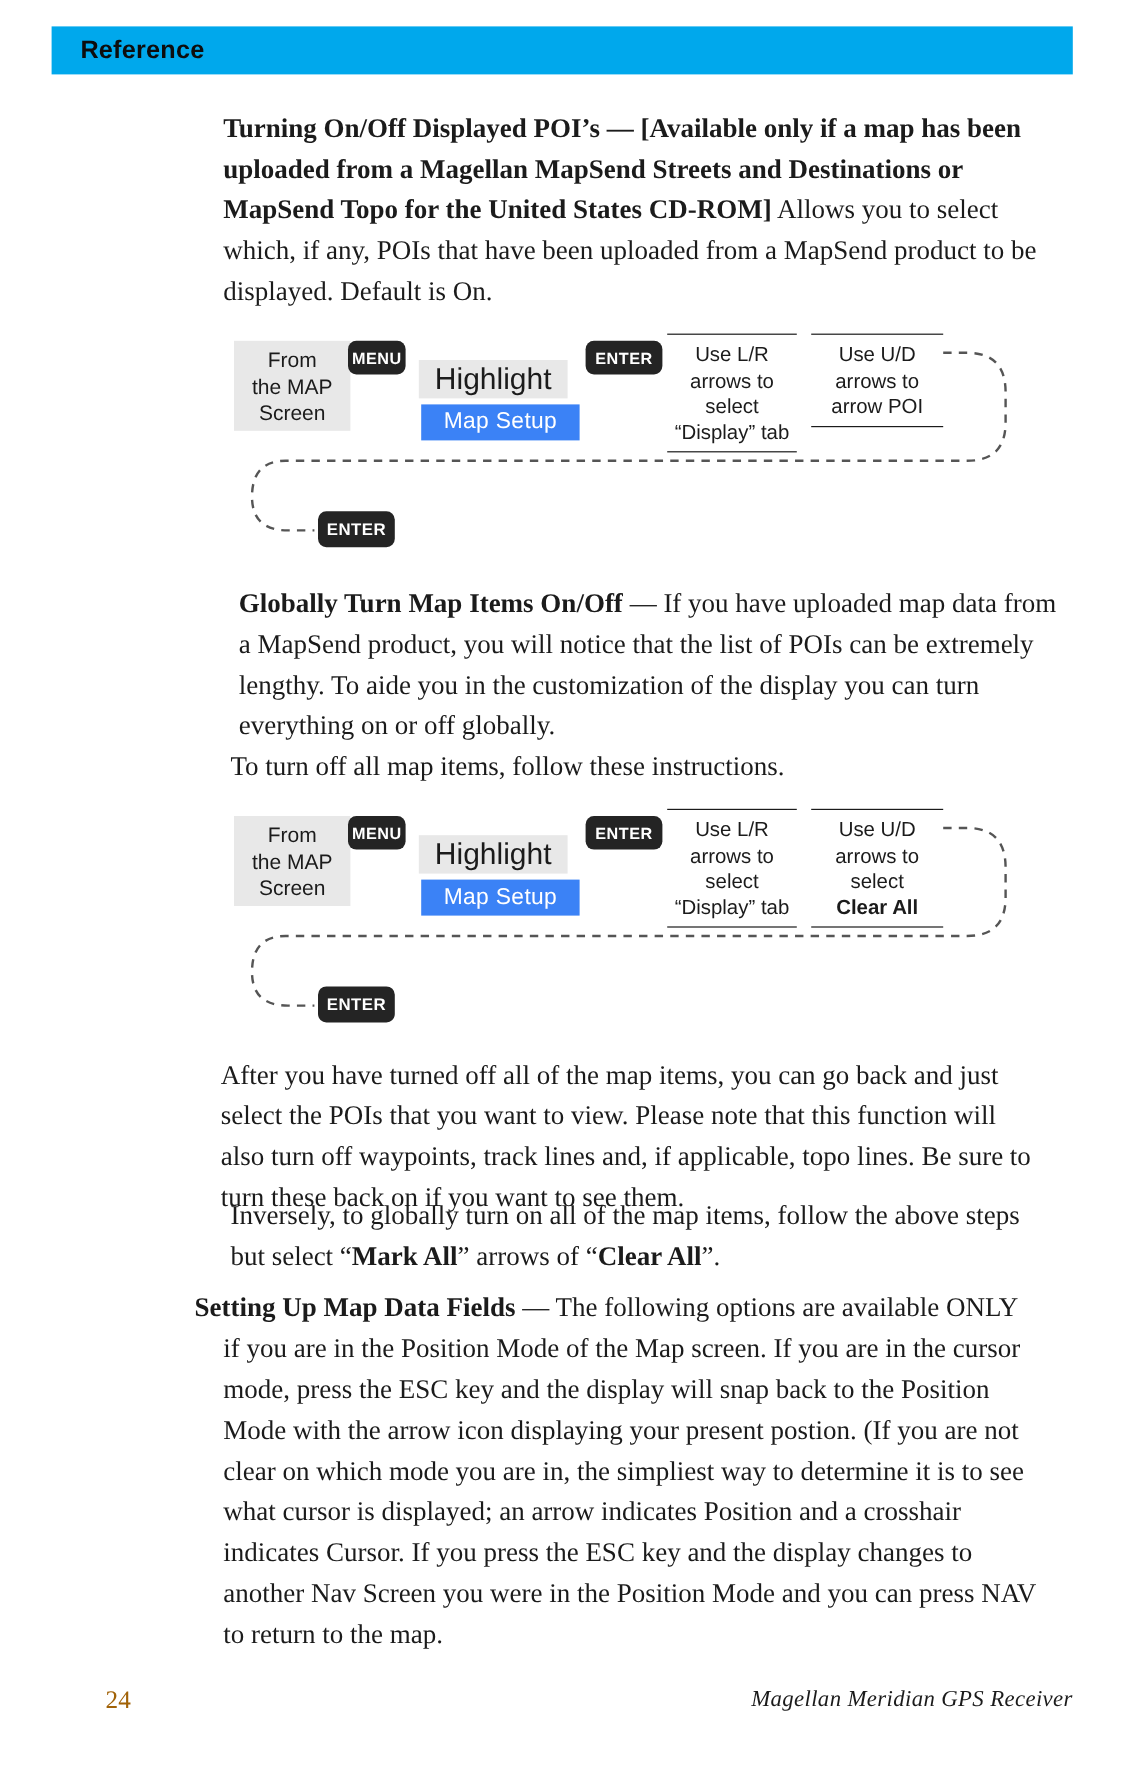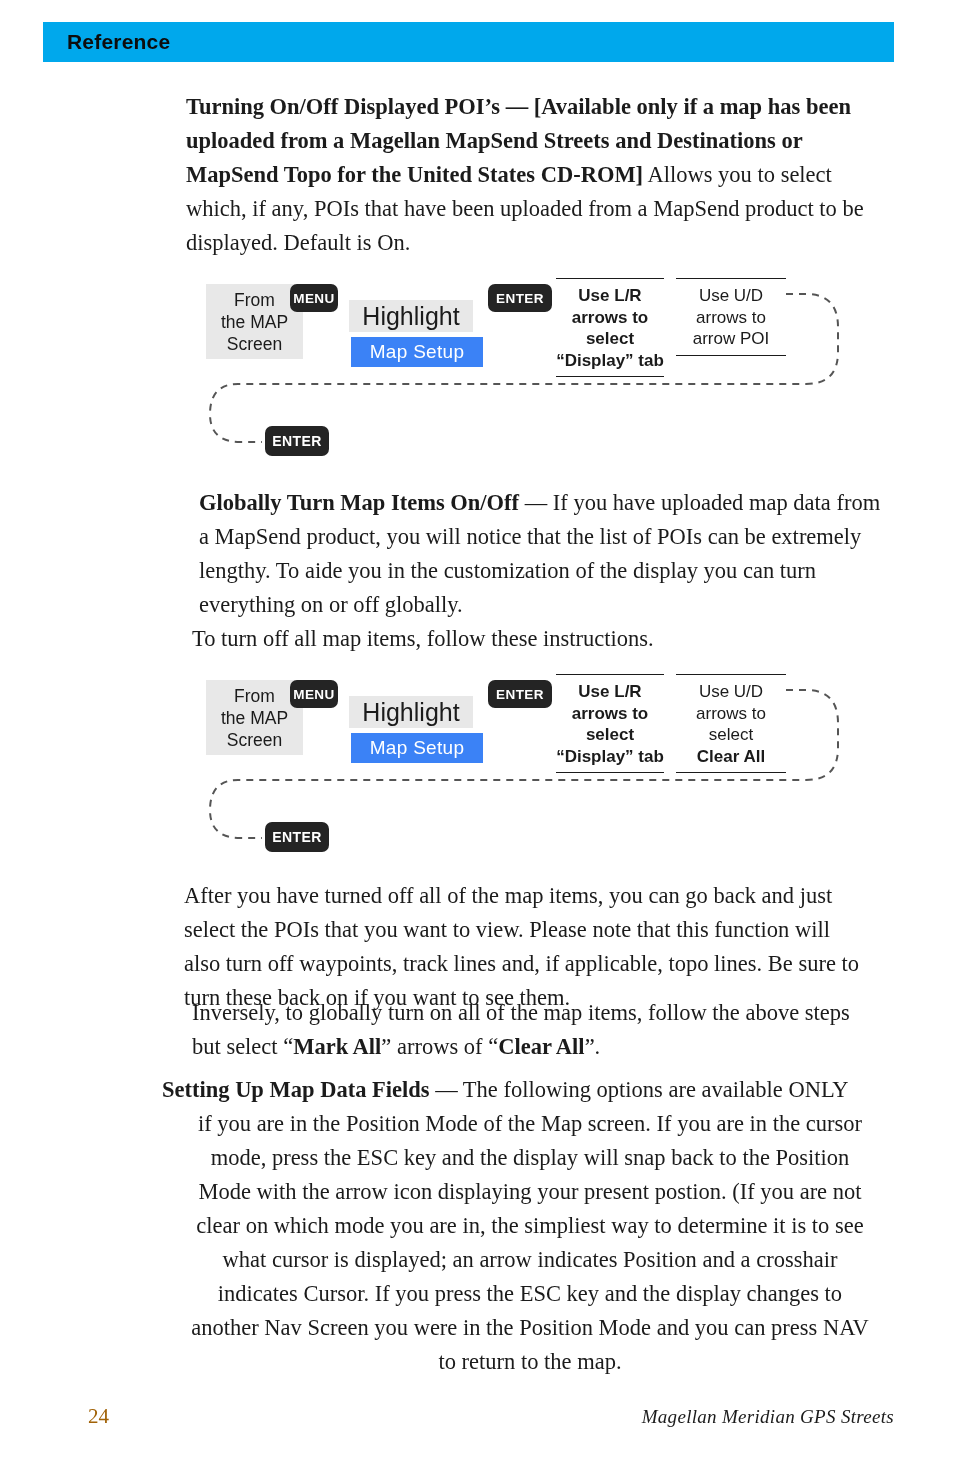--- a/index.html
+++ b/index.html
@@ -47,21 +47,21 @@
     text-align: left;
   }
   .para b { font-weight: bold; }
 
   #para-poi      { left: 186px; top: 90px;   width: 688px; }
   #para-globally { left: 199px; top: 486px;  width: 688px; }
   #para-turnoff  { left: 192px; top: 622px;  width: 688px; }
   #para-after    { left: 184px; top: 879px;  width: 684px; }
   #para-inversely{ left: 192px; top: 996px;  width: 684px; }
   #para-setting  { left: 162px; top: 1073px; width: 712px; }
-  #para-setting .hang { display: block; padding-left: 24px; text-align: center; }
+  #para-setting .hang { display: block; padding-left: 24px; }
 
   
   .footer-page {
     position: absolute;
     left: 88px;
     top: 1404px;
     font-size: 21px;
     font-family: "Liberation Serif", serif;
     color: #a16207;
   }
@@ -96,21 +96,21 @@
 
   .dbox {
     position: absolute;
     box-sizing: border-box;
     font-family: "Liberation Sans", sans-serif;
   }
 
   
   .box-from {
     background: #e8e8e8;
-    left: 16px;
+    left: 5px;
     top: 12px;
     width: 97px;
     height: 75px;
     display: flex;
     align-items: center;
     justify-content: center;
     text-align: center;
     font-size: 17.5px;
     line-height: 22px;
     color: #1b1b1b;
@@ -175,21 +175,21 @@
   .note .rule-top,
   .note .rule-bottom {
     display: block;
     height: 0;
     border-top: 1.6px solid #1b1b1b;
   }
   .note .rule-top { margin-bottom: 6px; }
   .note .rule-bottom { margin-top: 5px; }
   .note b { font-weight: bold; }
 
-  .note-lr { left: 366px; top: 6px;  width: 108px; font-weight: bold; }
+  .note-lr { left: 366px; top: 6px;  width: 108px; }
   .note-ud { left: 486px; top: 6px;  width: 110px; }
 </style>
 </head>
 <body>
 
 <div class="header-bar"></div>
 <div class="header-title">Reference</div>
 
 <div class="para" id="para-poi"><b>Turning On/Off Displayed POI’s — </b><b>[Available only if a map has been uploaded from a Magellan MapSend Streets and Destinations or MapSend Topo for the United States CD-ROM]</b><span>  Allows you to select which, if any, POIs that have been uploaded from a MapSend product to be displayed.  Default is On.</span></div>
 
@@ -280,13 +280,13 @@
   <div class="dbox key key-enter2">ENTER</div>
 </div>
 
 <div class="para" id="para-after">After you have turned off all of the map items, you can go back and just select the POIs that you want to view.  Please note that this function will also turn off waypoints, track lines and, if applicable, topo lines.  Be sure to turn these back on if you want to see them.</div>
 
 <div class="para" id="para-inversely"><span>Inversely, to globally turn on all of the map items, follow the above steps but select “</span><b>Mark All</b><span>” arrows of “</span><b>Clear All</b><span>”.</span></div>
 
 <div class="para" id="para-setting"><b>Setting Up Map Data Fields</b><span> — The following options are available ONLY</span> <span class="hang">if you are in the Position Mode of the Map screen.  If you are in the cursor mode, press the ESC key and the display will snap back to the Position Mode with the arrow icon displaying your present postion.  (If you are not clear on which mode you are in, the simpliest way to determine it is to see what cursor is displayed; an arrow indicates Position and a crosshair indicates Cursor.  If you press the ESC key and the display changes to another Nav Screen you were in the Position Mode and you can press NAV to return to the map.</span></div>
 
 <div class="footer-page">24</div>
-<div class="footer-book">Magellan Meridian GPS Streets</div>
+<div class="footer-book">Magellan Meridian GPS Receiver</div>
 
 </body></html>

